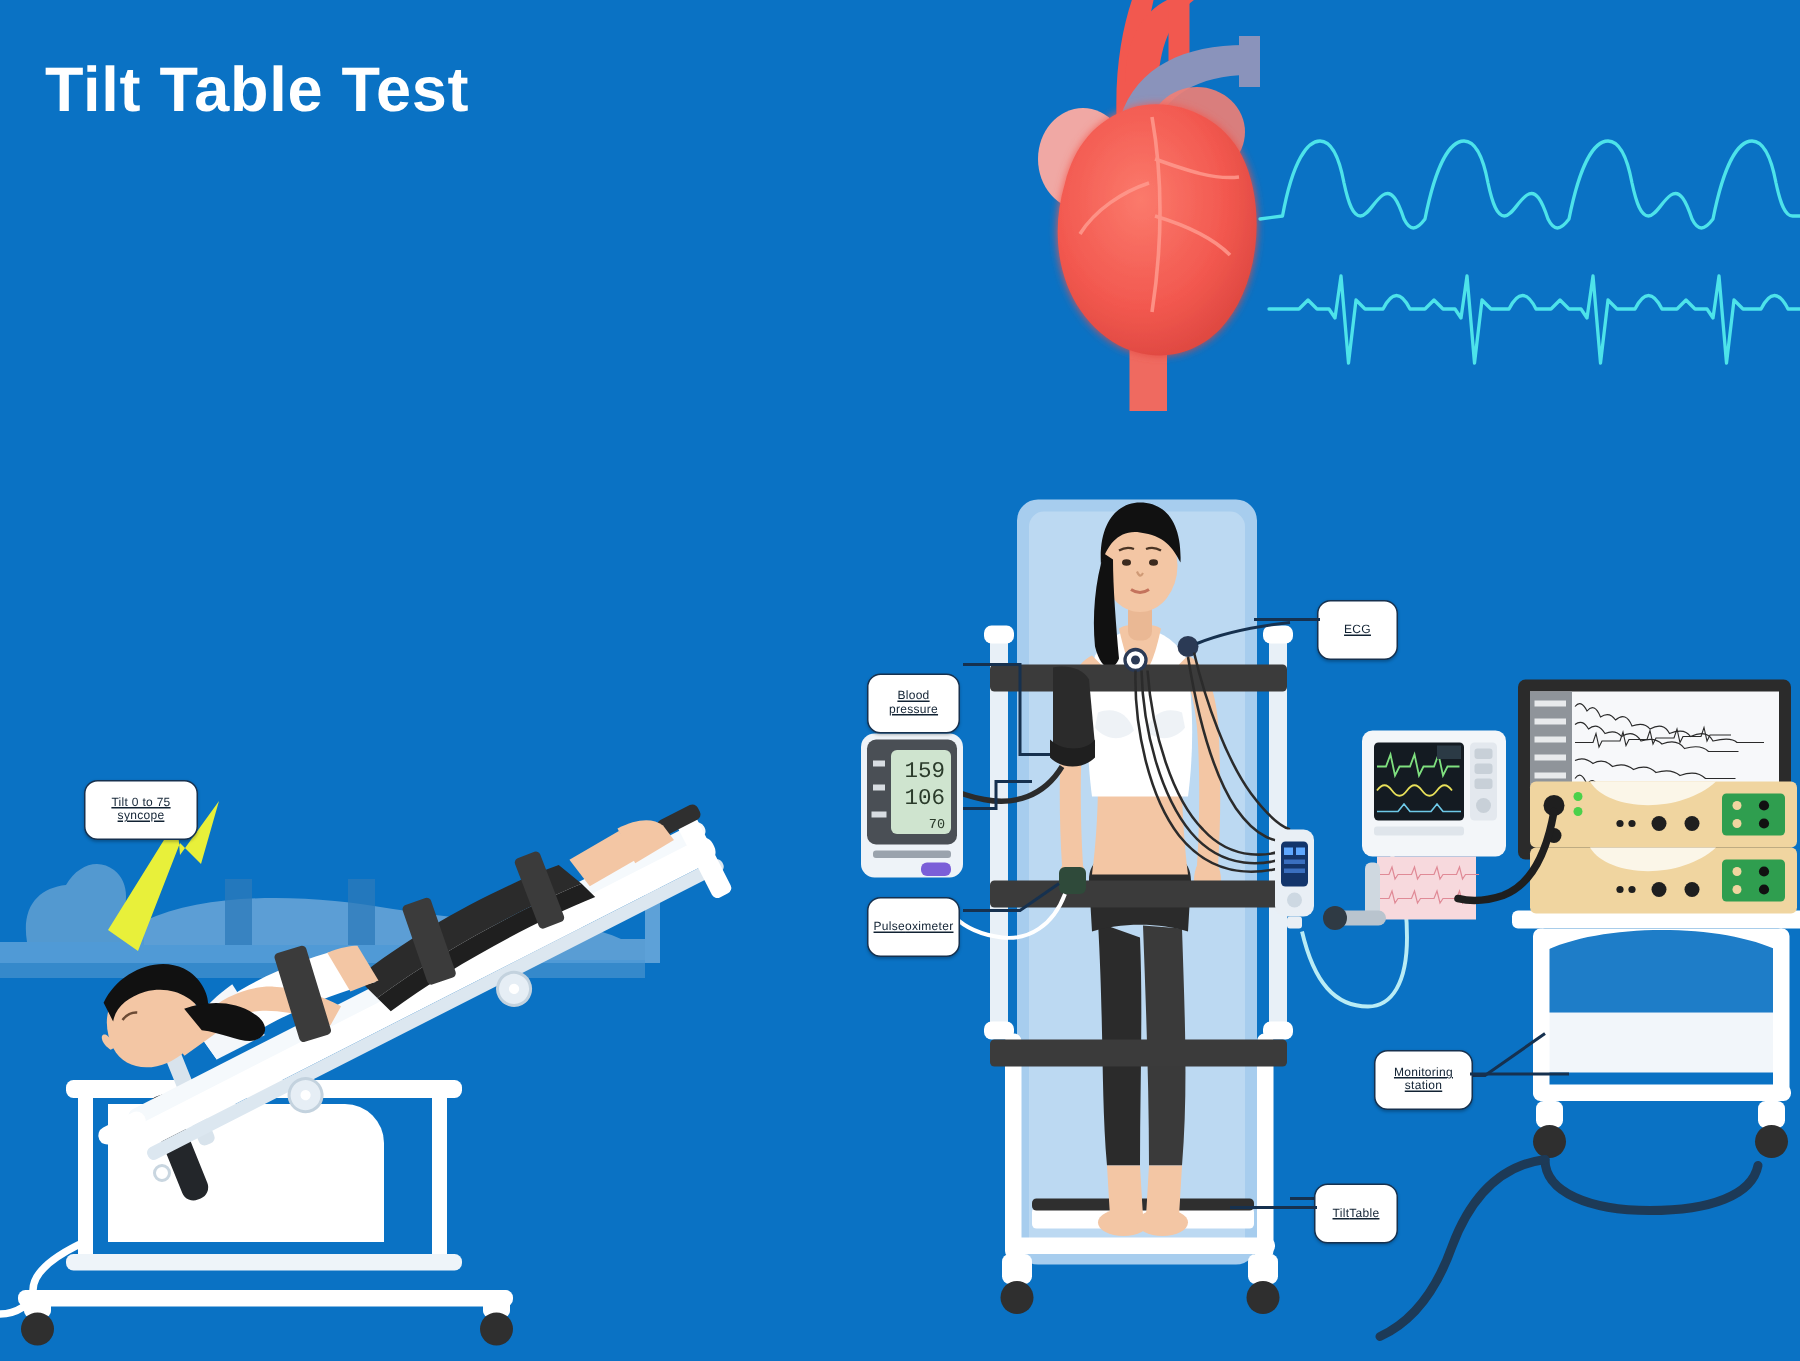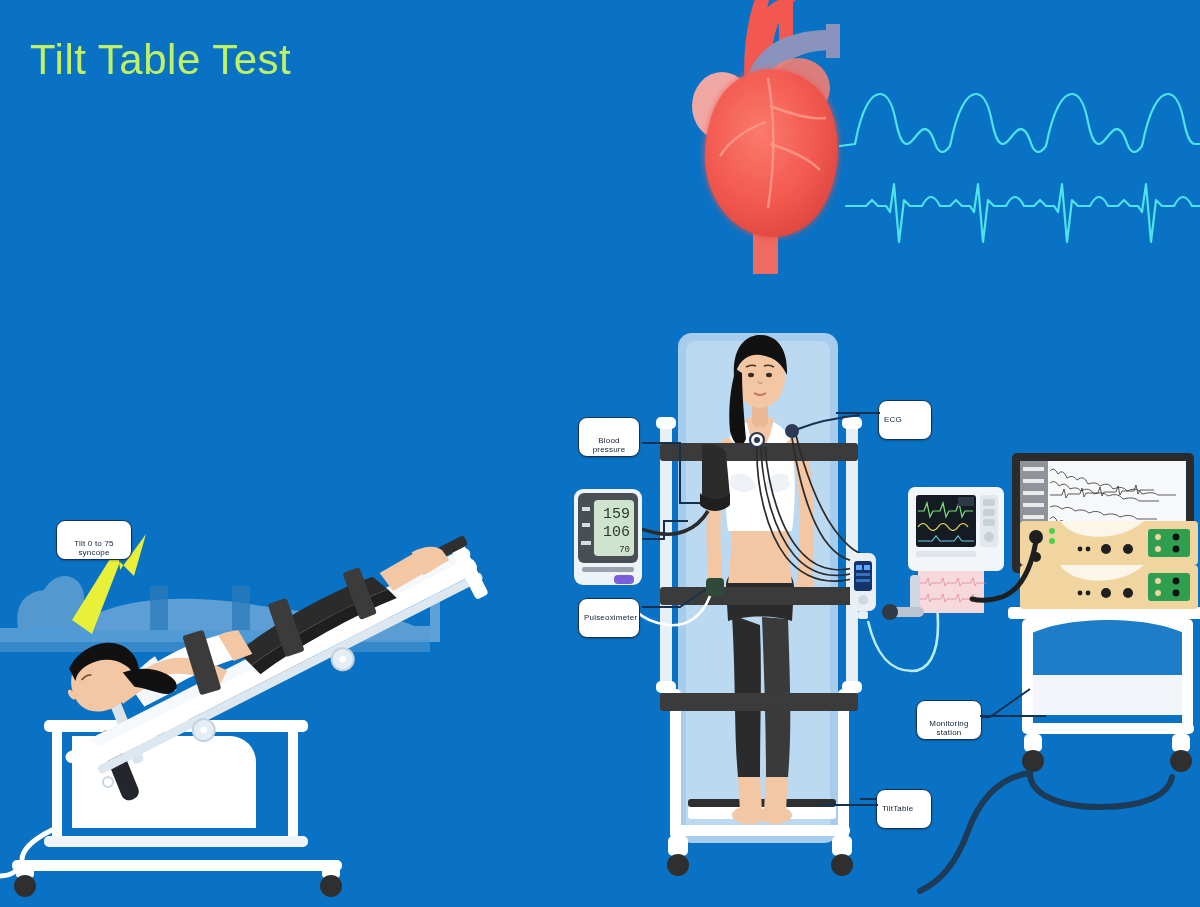--- a/index.html
+++ b/index.html
@@ -6,37 +6,37 @@
   body{
     width:1200px;height:907px;overflow:hidden;position:relative;
     background:#0a72c4;
     font-family:"Liberation Sans", sans-serif;
   }
   #stage{position:absolute;inset:0;width:1200px;height:907px;}
 
   
   .title{
     position:absolute;left:30px;top:36px;
-    font-size:42px;font-weight:400;color:#bef264;letter-spacing:.5px;
+    font-size:42px;font-weight:700;color:#ffffff;letter-spacing:.5px;
     white-space:nowrap;
   }
   .subtitle{
     position:absolute;left:30px;top:136px;width:620px;
     font-size:26px;line-height:1.45;color:#eef5fa;font-weight:400;
   }
 
   
   .callout{
     position:absolute;background:#ffffff;border:1.6px solid #16314f;
     border-radius:9px;
     color:#123;letter-spacing:.2px;
-    display:flex;align-items:center;justify-content:flex-start;
+    display:flex;align-items:center;justify-content:center;
     text-align:center;line-height:1.12;
     box-shadow:0 1px 2px rgba(0,0,0,.25);
-    padding:19px 5px;box-sizing:border-box;
+    padding:19px 5px;box-sizing:border-box;text-decoration:underline;
   }
   .leader{position:absolute;background:#16314f;}
   .leader.h{height:2px;}
 
   svg{display:block;}
   .nosel{user-select:none;}
 </style>
 </head>
 <body style="background: rgb(10, 114, 196);">
 
@@ -468,21 +468,21 @@
 
     <g stroke="#16314f" stroke-width="2" fill="none">
       <path d="M82,118 L120,118 L120,178 L140,178"></path>
       <path d="M82,214 L104,214 L104,196 L128,196"></path>
       <path d="M82,282 L120,282 L146,264"></path>
       <path d="M360,392 L430,392 L470,364"></path>
       <path d="M300,474 L336,474"></path>
     </g>
   </svg>
 
-  <div class="callout nosel" style="left:578px;top:417px;width:62px;height:32px;font-size:8px;flex-direction:column;">
+  <div class="callout nosel" style="left:578px;top:449px;width:62px;height:32px;font-size:8px;flex-direction:column;">
     <span>Blood</span>
     <span>pressure</span>
   </div>
 
   <div class="callout nosel" style="left:578px;top:598px;width:62px;height:32px;font-size:8px;">
     <span>Pulse</span>
     <span>oximeter</span>
   </div>
 
   <div class="callout nosel" style="left:878px;top:400px;width:54px;height:26px;font-size:8px;">

